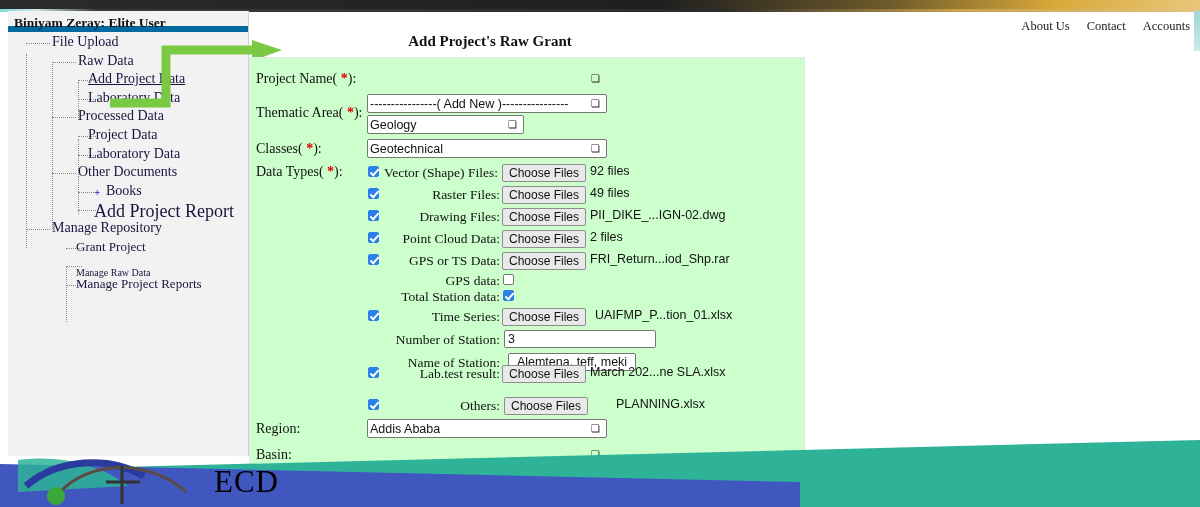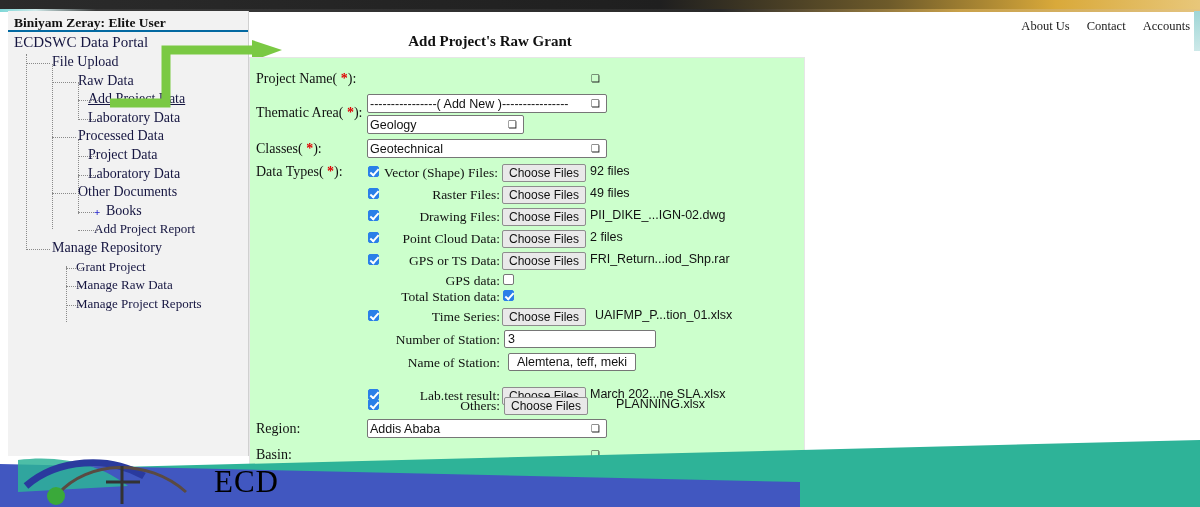--- a/index.html
+++ b/index.html
@@ -27,21 +27,21 @@
     position:absolute;right:0;top:11px;width:6px;height:40px;
     background:linear-gradient(180deg,#9fd6d6,#cde9e9);
   }
   
   #sidebar{
     position:absolute;left:8px;top:11px;width:240px;height:445px;
     background:#f2f2f2;border-right:1px solid #d0d0d0;
   }
   #user-bar{
     position:absolute;left:8px;top:13px;width:240px;height:19px;
-    background:#f2f2f2;border-bottom:2px solid #0369a1;
+    background:#f2f2f2;border-bottom:6px solid #0369a1;
     font-weight:bold;font-size:13.5px;color:#111;
     padding:2px 0 0 6px;box-sizing:border-box;
   }
   #tree{
     position:absolute;left:8px;top:34px;width:240px;
     font-size:14px;color:#12123a;
   }
   .tnode{position:relative;height:18.6px;white-space:nowrap;}
   .tlabel{position:absolute;top:0px;color:#151540;}
   .tlabel.link{text-decoration:underline;cursor:pointer;}
@@ -124,23 +124,20 @@
   <a>About Us</a>
   <a>Contact</a>
   <a>Accounts</a>
 </div>
 
 <div id="sidebar"></div>
 <div id="user-bar">Biniyam Zeray: Elite User</div>
 
 <div id="tree">
 
-  <div class="tnode" style="height:20px;">
-    <span class="tlabel" style="left:6px;font-size:15px;">ECDSWC Data Portal</span>
-  </div>
 
   <div class="vline" style="left:18px;top:20px;height:194px;"></div>
   <div class="vline" style="left:44px;top:30px;height:165px;"></div>
   <div class="vline" style="left:70px;top:48px;height:38px;"></div>
   <div class="vline" style="left:70px;top:105px;height:38px;"></div>
   <div class="vline" style="left:70px;top:142px;height:38px;"></div>
 
   <div class="tnode">
     <span class="hline" style="left:18px;width:24px;"></span>
     <span class="tlabel" style="left:44px;">File Upload</span>
@@ -182,38 +179,38 @@
   </div>
 
   <div class="tnode">
     <span class="hline" style="left:70px;width:16px;"></span>
     <span class="plus" style="left:86px;">+</span>
     <span class="tlabel" style="left:98px;">Books</span>
   </div>
 
   <div class="tnode">
     <span class="hline" style="left:70px;width:20px;"></span>
-    <span class="tlabel" style="left:86px;font-size:13px;">Add Project Report</span>
+    <span class="tlabel" style="left:86px;font-size:18px;">Add Project Report</span>
   </div>
 
   <div class="tnode">
     <span class="hline" style="left:18px;width:24px;"></span>
     <span class="tlabel" style="left:44px;">Manage Repository</span>
   </div>
 
   <div class="vline" style="left:58px;top:232px;height:56px;"></div>
 
   <div class="tnode">
     <span class="hline" style="left:58px;width:16px;"></span>
     <span class="tlabel" style="left:68px;font-size:13px;">Grant Project</span>
   </div>
 
   <div class="tnode">
     <span class="hline" style="left:58px;width:16px;"></span>
-    <span class="tlabel" style="left:68px;font-size:13px;">Manage Raw Data</span>
+    <span class="tlabel" style="left:68px;font-size:10px;margin-top:10px;">Manage Raw Data</span>
   </div>
 
   <div class="tnode">
     <span class="hline" style="left:58px;width:16px;"></span>
     <span class="tlabel" style="left:68px;font-size:13px;">Manage Project Reports</span>
   </div>
 </div>
 
 <svg id="arrow" viewBox="0 0 180 72">
   <path d="M 0 63 L 56 63 L 56 10 L 148 10" fill="none" stroke="#7ac943" stroke-width="9" stroke-linejoin="miter"></path>
@@ -308,21 +305,21 @@
   <div class="row" style="top:271px;">
     <span class="rlbl" style="left:130px;width:120px;">Number of Station:</span>
     <input type="text" style="left: 254px; top: 1px; width: 152px;" value="3">
   </div>
 
   <div class="row" style="top:294px;">
     <span class="rlbl" style="left:130px;width:120px;">Name of Station:</span>
     <input type="text" style="left: 258px; top: 1px; width: 128px; text-align: center;" value="Alemtena, teff, meki">
   </div>
 
-  <div class="row" style="top:327px;">
+  <div class="row" style="top:305px;">
     <span class="cb on" style="left:118px;top:4px;"></span>
     <span class="rlbl" style="left:140px;width:110px;">Lab.test result:</span>
     <span class="fbtn" style="left:252px;top:2px;width:84px;">Choose Files</span>
     <span class="fname" style="left:340px;">March  202...ne  SLA.xlsx</span>
   </div>
 
   <div class="row" style="top:337px;">
     <span class="cb on" style="left:118px;top:4px;"></span>
     <span class="rlbl" style="left:160px;width:90px;">Others:</span>
     <span class="fbtn" style="left:254px;top:2px;width:84px;">Choose Files</span>

